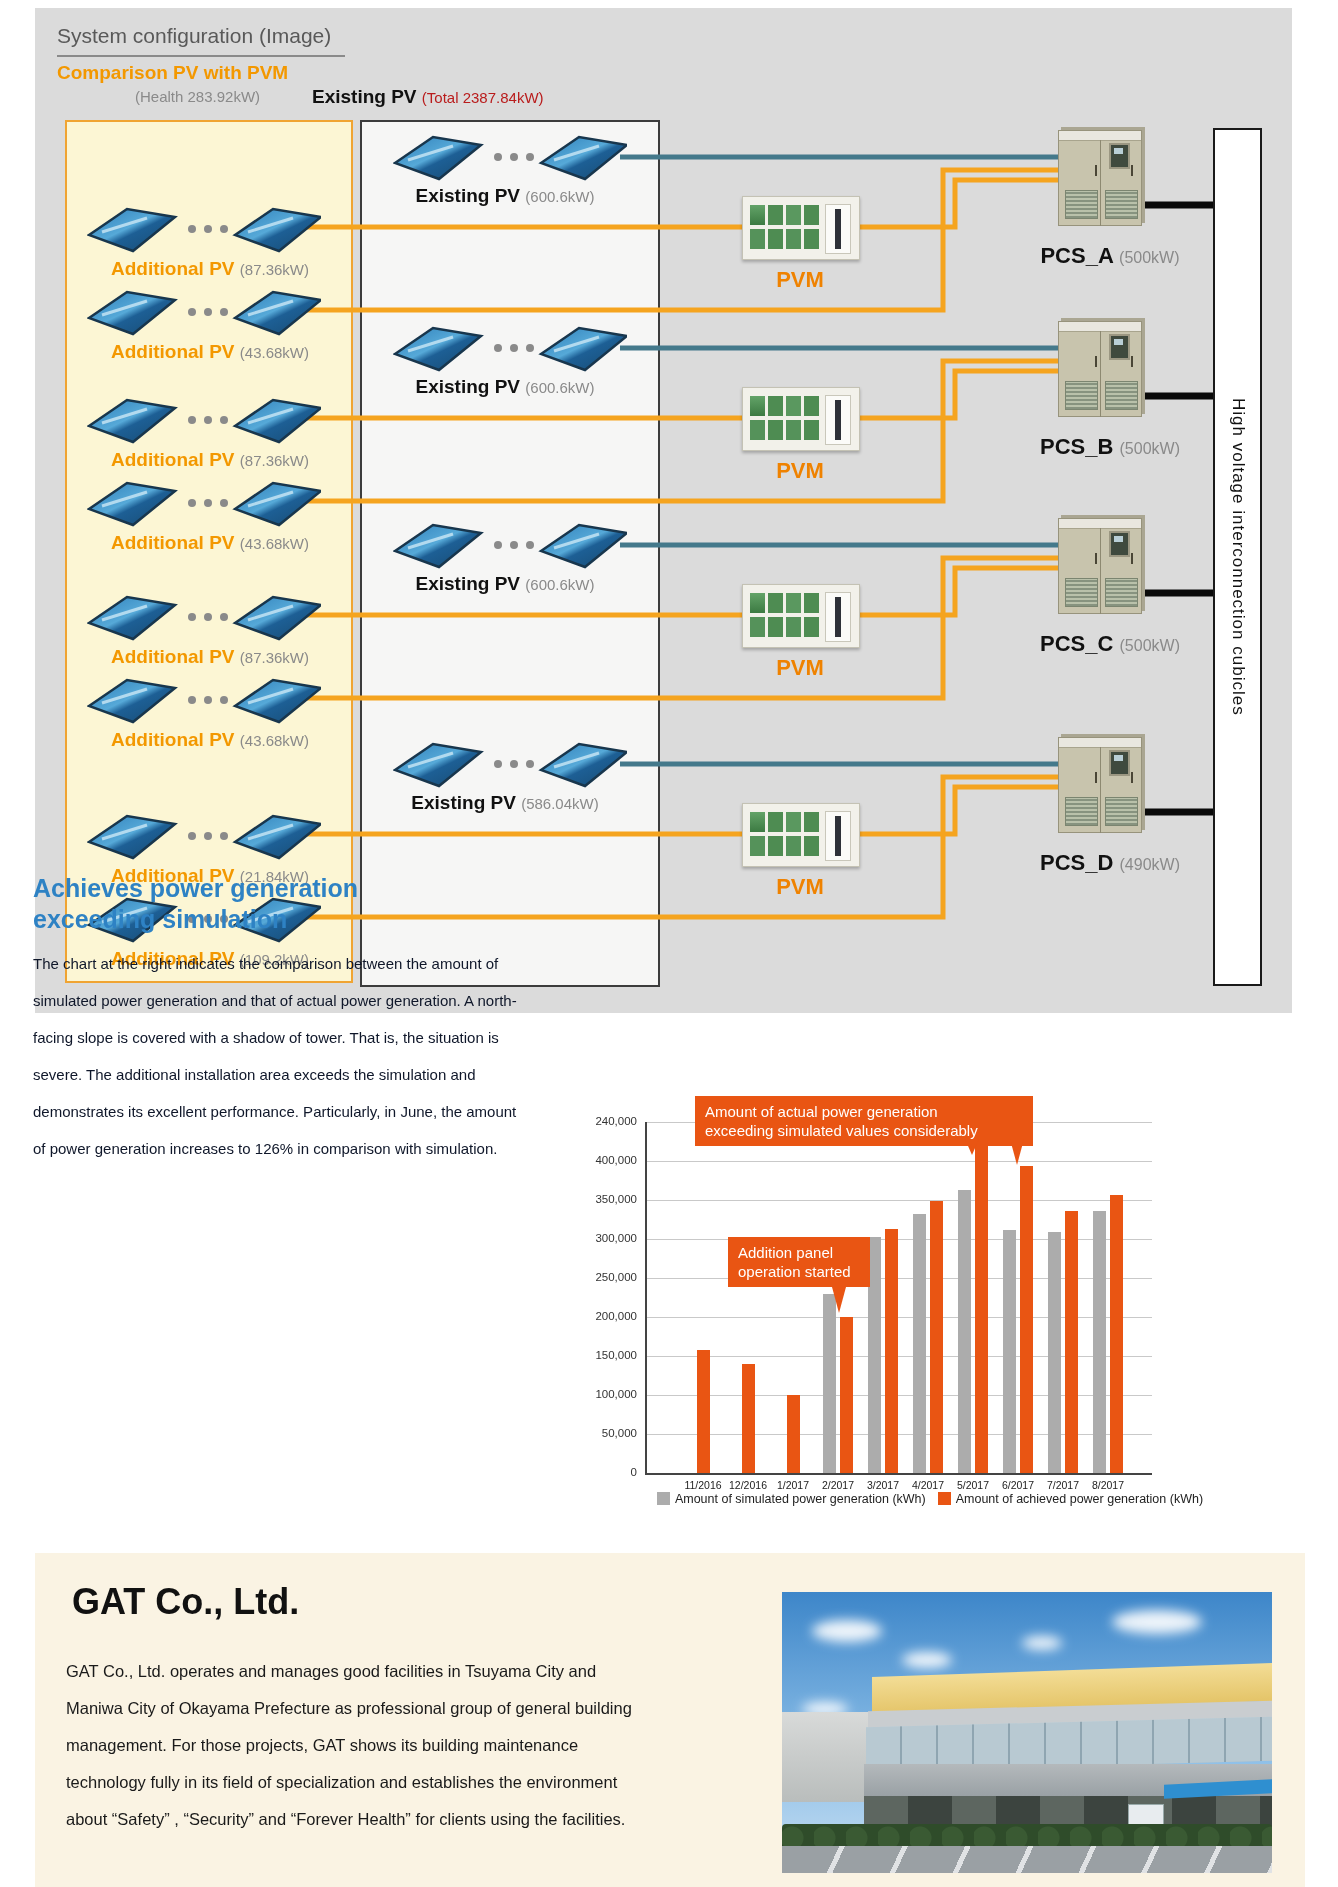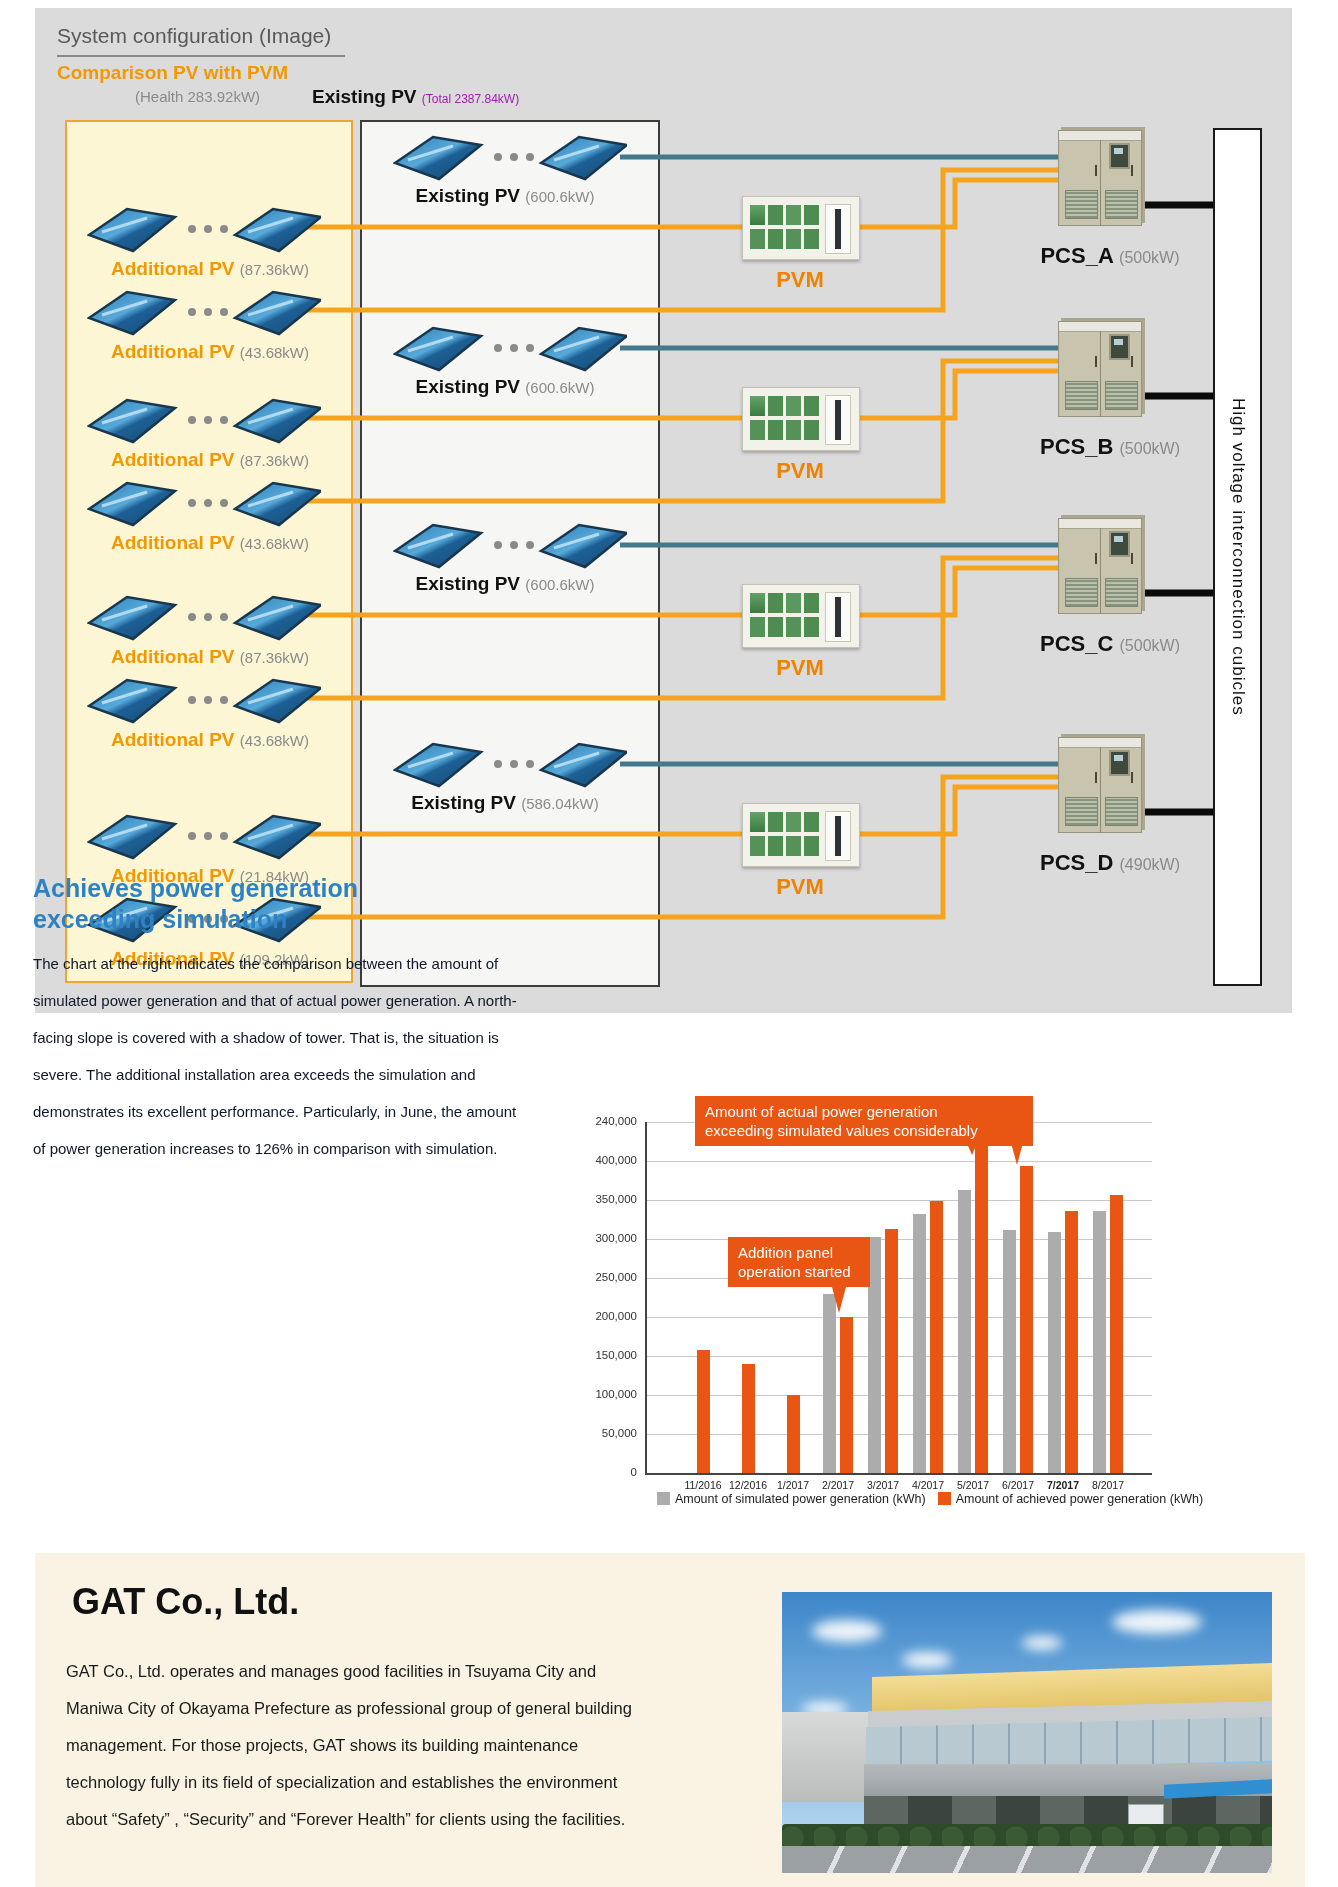--- a/index.html
+++ b/index.html
@@ -4,21 +4,21 @@
 <style>
   html,body{margin:0;padding:0;background:#fff;font-family:"Liberation Sans",sans-serif;}
   #page{position:relative;width:1338px;height:1887px;background:#fff;overflow:hidden;}
   
   #diagram{position:absolute;left:35px;top:8px;width:1257px;height:1005px;background:#dbdbdb;}
   #diagram .abs{position:absolute;}
   .diag-title{left:22px;top:16px;font-size:21px;color:#595959;border-bottom:2px solid #8a8a8a;padding:0 14px 7px 0;}
   .addl-hdr{left:22px;top:54px;font-size:19px;font-weight:bold;color:#f39800;}
   .addl-total{left:100px;top:80px;font-size:15px;color:#8a8a8a;}
   .exist-hdr{left:277px;top:78px;font-size:19px;font-weight:bold;color:#111;}
-  .exist-hdr .cap{font-weight:normal;font-size:12px;color:#a21caf;}
+  .exist-hdr .cap{font-weight:normal;font-size:15px;color:#b91c1c;}
   .yellow-box{left:30px;top:112px;width:288px;height:863px;background:#fcf6d4;border:2px solid #f0a432;box-sizing:border-box;}
   .white-box{left:325px;top:112px;width:300px;height:867px;background:#f6f6f5;border:2px solid #3c3c3c;box-sizing:border-box;}
   .cubicle-box{left:1178px;top:120px;width:49px;height:858px;background:#fff;border:2px solid #1a1a1a;box-sizing:border-box;display:flex;align-items:center;justify-content:center;}
   .cubicle-box span{writing-mode:vertical-rl;font-size:17px;color:#111;letter-spacing:1px;white-space:nowrap;}
   .pvrow-label{width:240px;text-align:center;font-size:19px;font-weight:bold;white-space:nowrap;}
   .pvrow-label .cap{font-weight:normal;font-size:15px;color:#8a8a8a;}
   .addl-label{color:#f39800;width:250px;left:50px;}
   .exist-label{color:#111;width:270px;left:335px;}
   .pvm-unit{width:116px;height:62px;background:#f2f1ea;border:1px solid #c4c2b4;box-shadow:0 2px 3px rgba(0,0,0,.25);}
   .pvm-chip{position:absolute;left:7px;top:8px;width:15px;height:20px;background:linear-gradient(#63a368,#3c7a42);
@@ -296,21 +296,21 @@
         <div class="bar" style="left: 283px; height: 272.22px; background: rgb(233, 85, 19);"></div>
         <div class="xlab" style="left: 253px;">4/2017</div>
         <div class="bar" style="left: 311px; height: 283.14px; background: rgb(172, 172, 172);"></div>
         <div class="bar" style="left: 328px; height: 326.82px; background: rgb(233, 85, 19);"></div>
         <div class="xlab" style="left: 298px;">5/2017</div>
         <div class="bar" style="left: 356px; height: 243.36px; background: rgb(172, 172, 172);"></div>
         <div class="bar" style="left: 373px; height: 306.54px; background: rgb(233, 85, 19);"></div>
         <div class="xlab" style="left: 343px;">6/2017</div>
         <div class="bar" style="left: 401px; height: 241.02px; background: rgb(172, 172, 172);"></div>
         <div class="bar" style="left: 418px; height: 262.08px; background: rgb(233, 85, 19);"></div>
-        <div class="xlab" style="left: 388px; font-weight: bold;">7/2017</div>
+        <div class="xlab" style="left: 388px;">7/2017</div>
         <div class="bar" style="left: 446px; height: 262.08px; background: rgb(172, 172, 172);"></div>
         <div class="bar" style="left: 463px; height: 277.68px; background: rgb(233, 85, 19);"></div>
         <div class="xlab" style="left: 433px;">8/2017</div>
       </div>
     <div class="legend" id="legend">
         <span><span class="sw" style="background: rgb(172, 172, 172);"></span>Amount of simulated power generation (kWh)</span>
         <span><span class="sw" style="background: rgb(233, 85, 19);"></span>Amount of achieved power generation (kWh)</span>
       </div>
 
     <div class="callout" style="left:135px;top:56px;width:318px">

